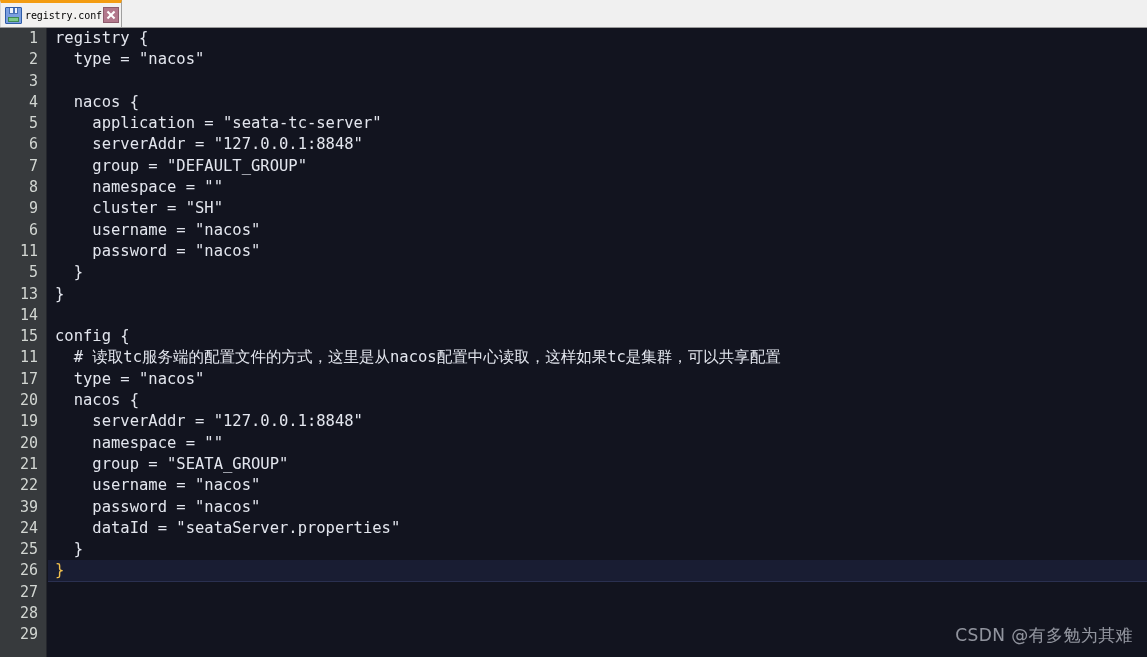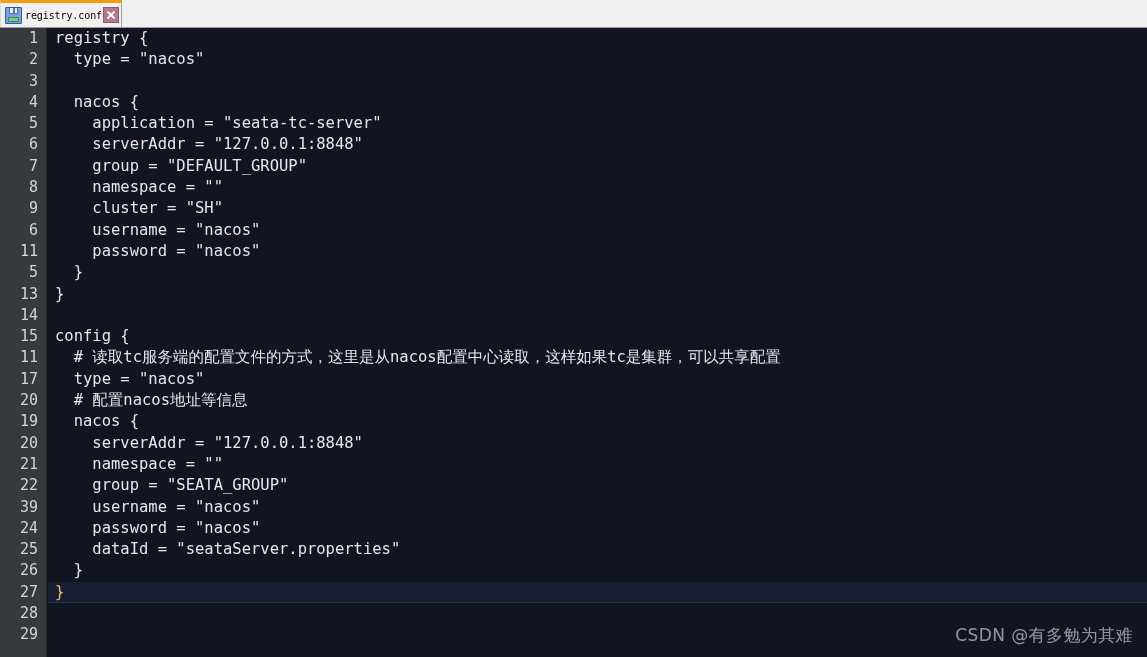--- a/index.html
+++ b/index.html
@@ -212,21 +212,20 @@
       <div class="row">    namespace = ""</div>
       <div class="row">    cluster = "SH"</div>
       <div class="row">    username = "nacos"</div>
       <div class="row">    password = "nacos"</div>
       <div class="row">  }</div>
       <div class="row">}</div>
       <div class="row"></div>
       <div class="row">config {</div>
       <div class="row">  # 读取tc服务端的配置文件的方式，这里是从nacos配置中心读取，这样如果tc是集群，可以共享配置</div>
       <div class="row">  type = "nacos"</div>
-      <div class="row">  # 配置nacos地址等信息</div>
       <div class="row">  nacos {</div>
       <div class="row">    serverAddr = "127.0.0.1:8848"</div>
       <div class="row">    namespace = ""</div>
       <div class="row">    group = "SEATA_GROUP"</div>
       <div class="row">    username = "nacos"</div>
       <div class="row">    password = "nacos"</div>
       <div class="row">    dataId = "seataServer.properties"</div>
       <div class="row">  }</div>
       <div class="row active"><span class="brace-hl">}</span></div>
     </div>

